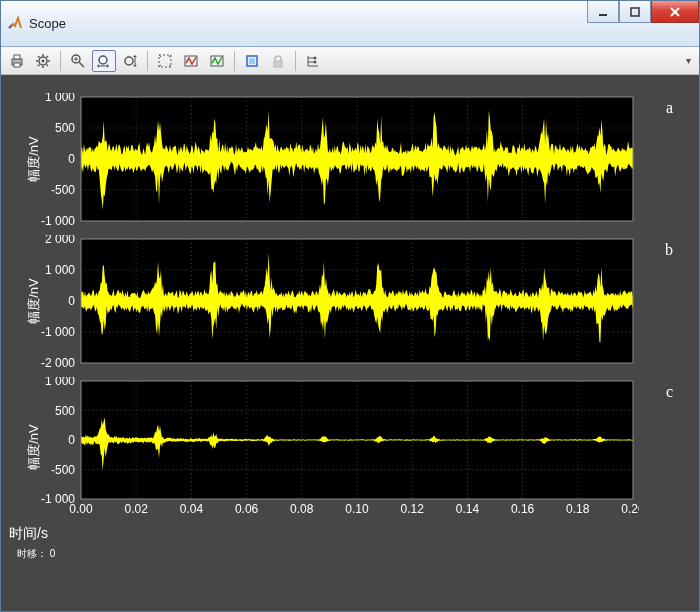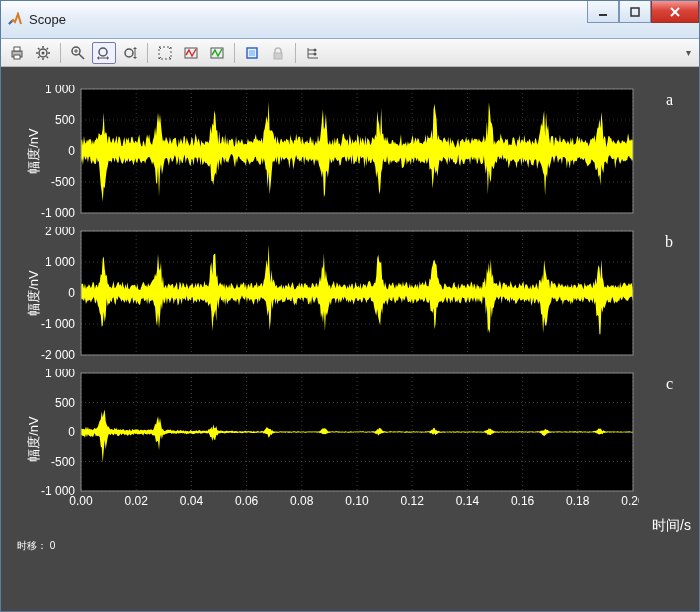--- a/index.html
+++ b/index.html
@@ -1,19 +1,19 @@
 <!DOCTYPE html>
 <html><head>
 <meta charset="utf-8">
 <style>
   * { box-sizing: border-box; margin: 0; padding: 0; }
   html, body { width: 700px; height: 612px; font-family: "Segoe UI", Tahoma, sans-serif; font-size: 12px; overflow: hidden; background: #fff; }
   .window { width: 700px; height: 612px; border: 1px solid #5a7ca0; display: flex; flex-direction: column; background: #ececec; }
   
-  .titlebar { height: 38px; background: linear-gradient(#fdfdfe,#e6eef8 45%,#d6e4f4); display: flex; align-items: center; padding-left: 6px; border-bottom: 1px solid #8faacb; }
+  .titlebar { height: 46px; background: linear-gradient(#fdfdfe,#e6eef8 45%,#d6e4f4); display: flex; align-items: center; padding-left: 6px; border-bottom: 1px solid #8faacb; }
   .titlebar .appicon { width: 16px; height: 16px; margin-right: 6px; }
   .titlebar .title { flex: 1; color: #222; font-size: 13px; }
   .winbtns { display: flex; height: 100%; }
   .winbtn { width: 32px; height: 22px; margin-top: 0; border: 1px solid #7a95b5; border-top: none; display: flex; align-items: center; justify-content: center; background: linear-gradient(#f4f8fc,#d6e4f4); }
   .winbtn.close { width: 48px; background: linear-gradient(#f59790,#d9443a 45%,#c62d1f); border-color: #963028; }
   .winbtn svg { display:block; }
   
   .toolbar { height: 28px; background: linear-gradient(#fafafa,#e5e5e5); border-bottom: 1px solid #b8b8b8; display: flex; align-items: center; padding: 0 4px; gap: 2px; }
   .tbtn { width: 24px; height: 22px; display: flex; align-items: center; justify-content: center; border: 1px solid transparent; border-radius: 2px; }
   .tbtn.active { border-color: #77a; background: #eef2ff; }
@@ -21,21 +21,21 @@
   .tbtn svg { display:block; }
   .toolbar .spacer { flex:1; }
   .toolbar .dropdown-chevron { width:18px; text-align:right; color:#555; font-size:10px; padding-right:4px; }
   
   .plotarea { flex: 1; background: #474747; padding: 12px 8px 4px 8px; display: flex; flex-direction: column; }
   .plot { position: relative; margin: 6px 8px 10px 20px; }
   .plot svg { display:block; }
   .status { color: #fff; font-size: 10px; padding: 4px 6px 6px 8px; }
   .ylabel { position:absolute; left:-18px; top:50%; transform: translateY(-50%) rotate(-90deg); transform-origin: center; color:#fff; font-size:13px; white-space:nowrap; }
   .tag { position:absolute; right:10px; top:6px; color:#fff; font-size:16px; font-family: serif; }
-  .xlabel { text-align:right; color:#fff; font-size:14px; margin-top:-2px; }
+  .xlabel { text-align:left; color:#fff; font-size:14px; margin-top:-2px; }
 </style>
 </head>
 <body>
 
 <div class="window">
 
   <div class="titlebar">
     <span class="appicon">
       <svg width="16" height="16" viewBox="0 0 16 16">
         <path d="M2 12 L6 8 L8 10 L11 2 L14 12" fill="none" stroke="#d97a20" stroke-width="2"></path>

